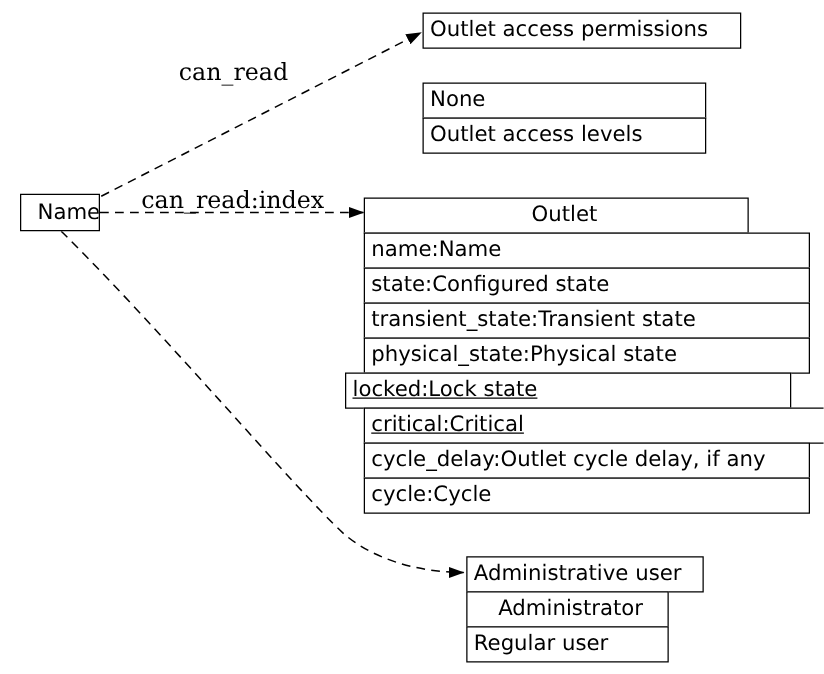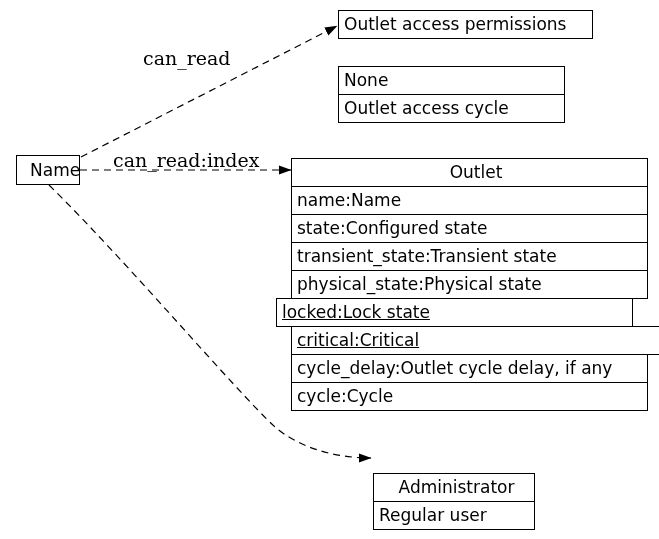--- a/index.html
+++ b/index.html
@@ -69,28 +69,29 @@
     <path class="edge-path" d="M 49 185 C 130 265 235 390 275 427 C 297 446 332 458 371 458" marker-end="url(#arrowhead)"></path>
   </svg>
 
   <div class="edge-label" style="left:143px; top:47px;">can_read</div>
   <div class="edge-label" style="left:113px; top:149px;">can_read:index</div>
 
   <div class="cell center" style="left:16px; top:155px; width:64px; height:30px; line-height:28px;">Name</div>
 
   <div class="cell" style="left:338px; top:10px; width:255px;">Outlet access permissions</div>
   <div class="cell" style="left:338px; top:66px; width:227px;">None</div>
-  <div class="cell" style="left:338px; top:94px; width:227px;">Outlet access cycle</div>
+  <div class="cell" style="left:338px; top:94px; width:227px;">Outlet access levels</div>
 
-  <div class="cell center" style="left:291px; top:158px; width:357px;">Outlet</div>
+  <div class="cell center" style="left:291px; top:158px; width:308px;">Outlet</div>
   <div class="cell" style="left:291px; top:186px; width:357px;">name:Name</div>
   <div class="cell" style="left:291px; top:214px; width:357px;">state:Configured state</div>
   <div class="cell" style="left:291px; top:242px; width:357px;">transient_state:Transient state</div>
   <div class="cell" style="left:291px; top:270px; width:357px;">physical_state:Physical state</div>
   <div class="cell" style="left:276px; top:298px; width:357px;text-decoration:underline;">locked:Lock state</div>
   <div class="cell" style="left:291px; top:326px; width:427px;text-decoration:underline;">critical:Critical</div>
   <div class="cell" style="left:291px; top:354px; width:357px;">cycle_delay:Outlet cycle delay, if any</div>
   <div class="cell" style="left:291px; top:382px; width:357px;">cycle:Cycle</div>
 
+  <div class="cell" style="left:373px; top:445px; width:190px;">Administrative user</div>
   <div class="cell" style="left:373px; top:473px; width:162px;text-align:center;">Administrator</div>
   <div class="cell" style="left:373px; top:501px; width:162px;">Regular user</div>
 
 </div>
 
 </body></html>

